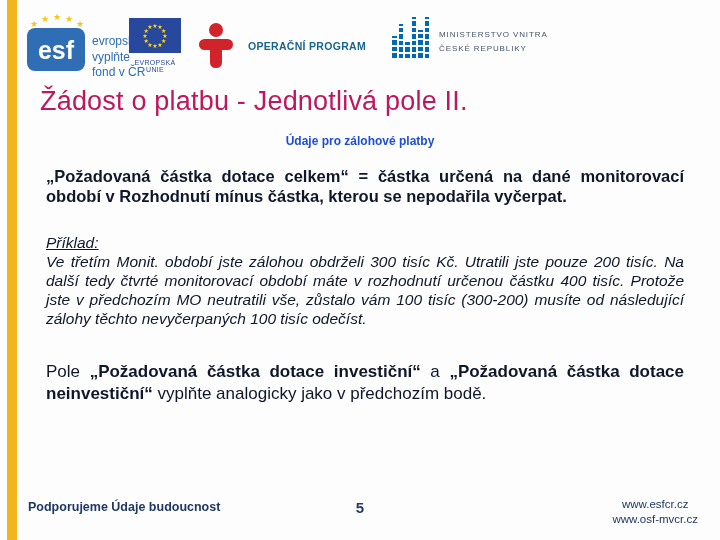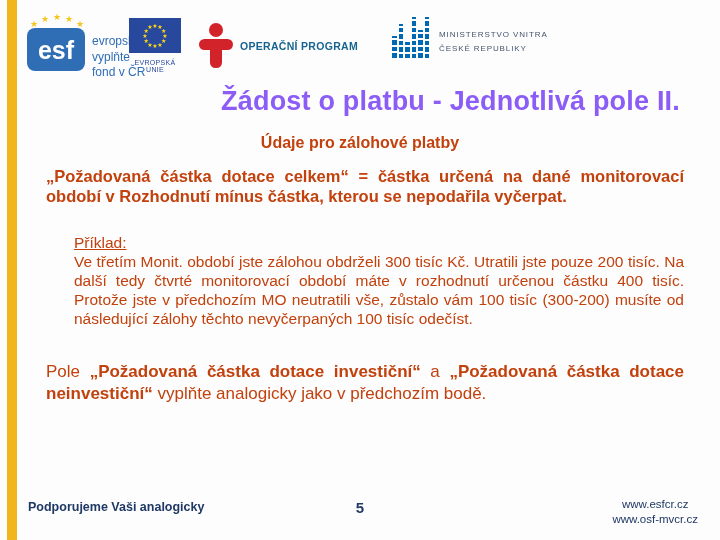--- a/index.html
+++ b/index.html
@@ -10,37 +10,37 @@
   .accent-bar { position:absolute; left:7px; top:0; width:10px; height:540px; background:#F2B51D; }
 
   .header { position:absolute; left:26px; top:14px; right:18px; height:72px; }
 
   .logo-esf { position:absolute; left:0; top:0; display:flex; align-items:flex-start; gap:4px; }
   .esf-caption { padding-top:20px; font-size:12px; color:#2F6EB5; line-height:1.3; }
 
   .logo-eu { position:absolute; left:102px; top:4px; width:54px; text-align:center; }
   .eu-caption { font-size:7px; color:#27489C; margin-top:2px; letter-spacing:0.3px; }
 
-  .logo-oplzz { position:absolute; left:172px; top:8px; display:flex; gap:6px; align-items:center; }
+  .logo-oplzz { position:absolute; left:172px; top:8px; display:flex; gap:14px; align-items:center; }
   .oplzz-text { font-size:10.5px; font-weight:700; color:#17648F; line-height:1.4; letter-spacing:0.3px; }
 
   .logo-mv { position:absolute; left:366px; top:2px; display:flex; gap:10px; align-items:center; }
   .mv-dots { display:flex; align-items:flex-end; gap:2px; height:42px; }
   .mv-dots i { display:block; width:4.5px; background:repeating-linear-gradient(to top,#0069B4 0 4.5px, rgba(0,0,0,0) 4.5px 6.5px); }
   .mv-text { padding-top:9px; font-size:8px; color:#44546A; letter-spacing:0.9px; line-height:1.7; }
 
-  .title { position:absolute; top:86px; left:40px; right:40px; text-align:right;
-           font-size:27px; font-weight:700; color:#8b5cf6; letter-spacing:0.2px; }
+  .title { position:absolute; top:86px; left:40px; right:40px; text-align:left;
+           font-size:27px; font-weight:400; color:#be185d; letter-spacing:0.2px; }
   .subtitle { position:absolute; top:134px; left:0; right:0; text-align:center;
-              font-size:16px; font-weight:700; color:#c2410c; }
+              font-size:12px; font-weight:700; color:#1d4ed8; }
 
-  .content { position:absolute; left:46px; right:36px; top:166px; color:#c2410c; }
+  .content { position:absolute; left:46px; right:36px; top:166px; color:#0f172a; }
   .p1 { font-size:16.5px; font-weight:700; text-align:justify; line-height:1.22; }
 
-  .example { margin-top:28px; font-size:15.5px; line-height:1.22;margin-left:28px; }
+  .example { margin-top:28px; font-style:italic; font-size:15.5px; line-height:1.22; }
   .example-label span { text-decoration:underline; }
   .example-text { text-align:justify; }
   .example-conclusion { text-align:justify; }
 
   .closing { margin-top:32px; font-size:17px; line-height:1.3; text-align:justify; }
   .closing b { font-weight:700; }
 
   .footer-motto { position:absolute; left:28px; bottom:26px; font-size:12.5px; font-weight:700; color:#1F3864; }
   .footer-page  { position:absolute; left:0; right:0; bottom:24px; text-align:center;
                   font-size:15px; font-weight:700; color:#233A66; }
@@ -129,19 +129,19 @@
     <div class="example">
       <div class="example-label">
         <span>Příklad:</span>
       </div>
       <p class="example-text">Ve třetím Monit. období jste zálohou obdrželi 300 tisíc Kč. Utratili jste pouze 200 tisíc. Na další tedy čtvrté monitorovací období máte v rozhodnutí určenou částku 400 tisíc. Protože jste v předchozím MO neutratili vše, zůstalo vám 100 tisíc (300-200) musíte od následující zálohy těchto nevyčerpaných 100 tisíc odečíst.</p>
     </div>
 
     <p class="closing"><span>Pole </span><b>„Požadovaná částka dotace investiční“</b><span> a </span><b>„Požadovaná částka dotace neinvestiční“</b><span> vyplňte analogicky jako v předchozím bodě.</span></p>
   </main>
 
-  <div class="footer-motto">Podporujeme Vaši analogicky</div>
+  <div class="footer-motto">Podporujeme Údaje budoucnost</div>
   <div class="footer-page">5</div>
   <div class="footer-links">
     <div>www.esfcr.cz</div>
     <div>www.osf-mvcr.cz</div>
   </div>
 </div>
 
 </body></html>

